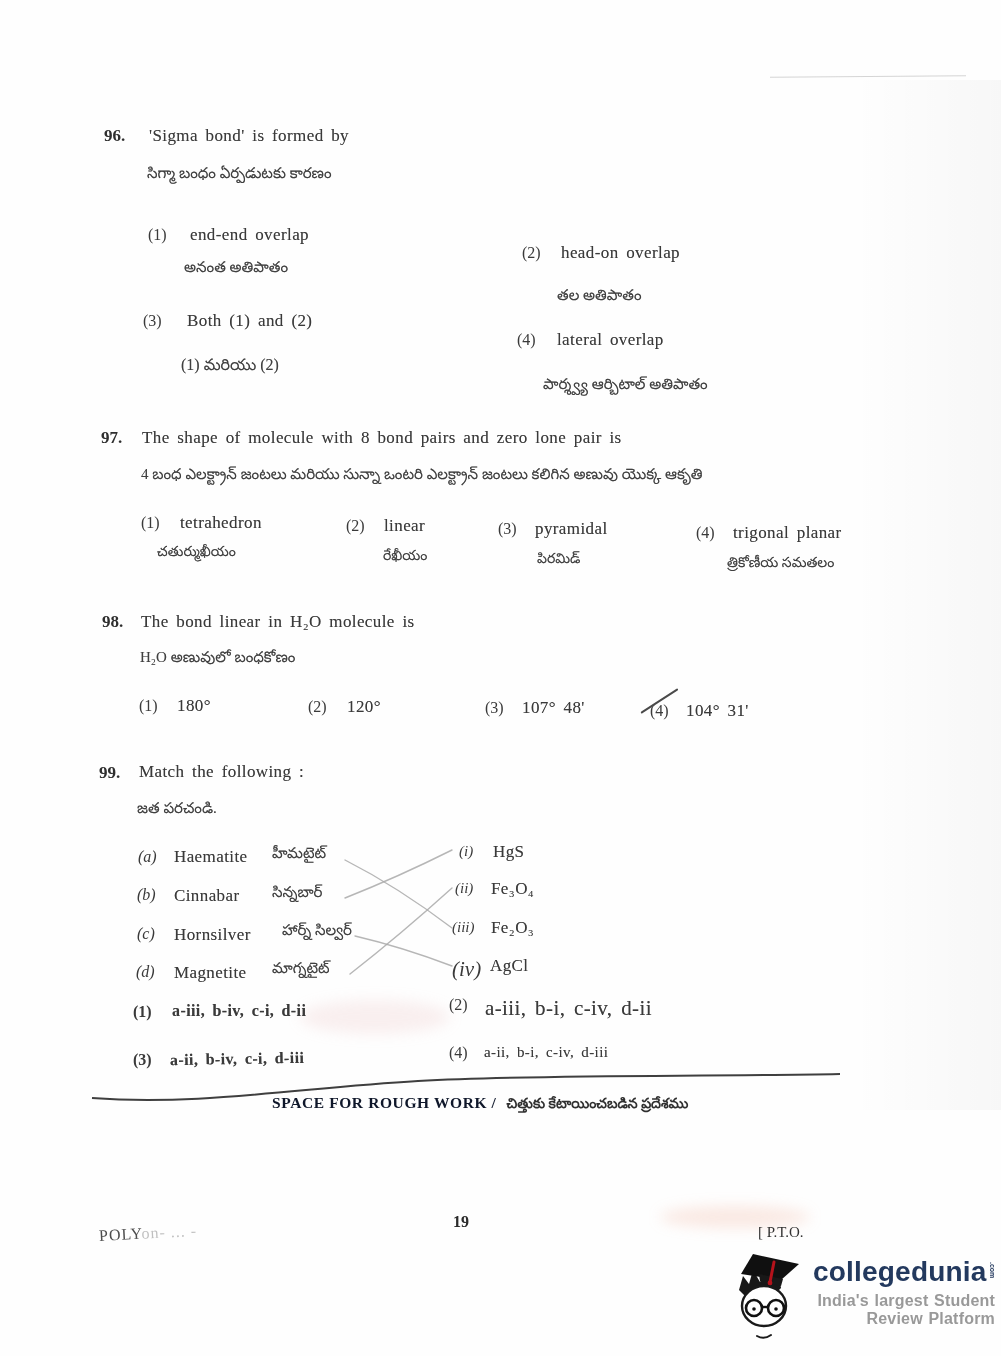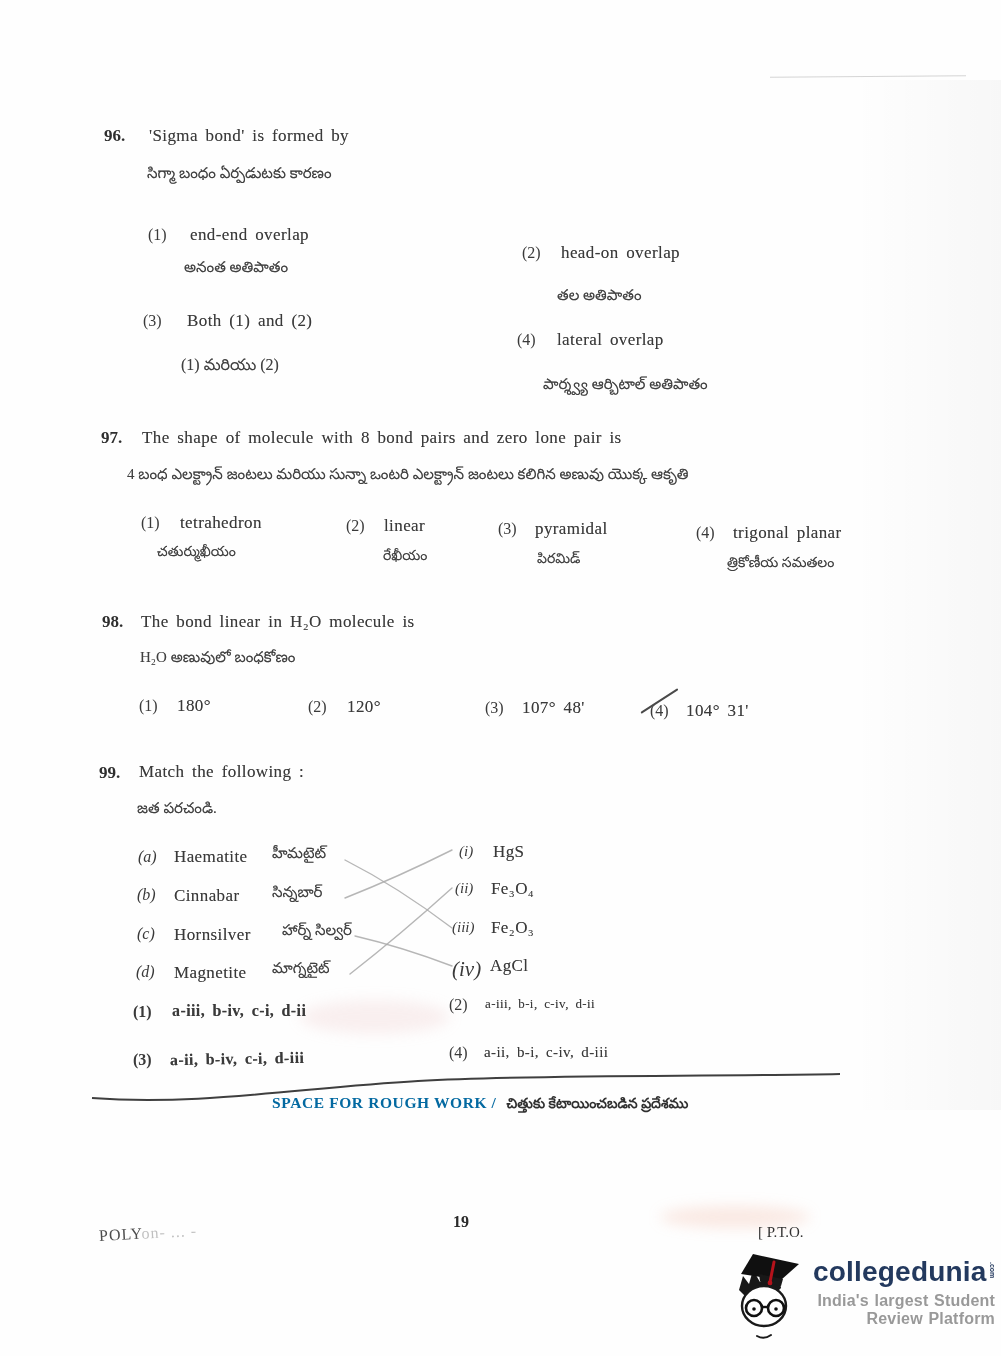--- a/index.html
+++ b/index.html
@@ -19,21 +19,21 @@
   .scan-line-top{position:absolute;left:770px;top:76px;width:196px;height:1px;
       background:#c3c3c3;transform:rotate(-.4deg);opacity:.7;}
   .smudge{position:absolute;border-radius:50%;filter:blur(7px);pointer-events:none;}
   .smudge.a{left:300px;top:1000px;width:150px;height:34px;background:rgba(225,160,160,.16);}
   .smudge.b{left:660px;top:1206px;width:150px;height:22px;background:rgba(235,150,120,.2);}
   
   .slash-mark{position:absolute;left:641px;top:712px;width:44px;height:2px;background:#4a4a4a;
       transform:rotate(-33deg);transform-origin:left center;border-radius:2px;}
   
   .rough-row{display:flex;gap:10px;align-items:baseline;}
-  .rough-en{font-weight:bold;font-size:15.5px;letter-spacing:.6px;color:#0369a1;}
+  .rough-en{font-weight:bold;font-size:15.5px;letter-spacing:.6px;color:#0f172a;}
   .rough-te{font-weight:bold;font-size:14px;color:#2f2f2f;}
   .pagenum{font-weight:bold;font-size:16px;color:#2b2b2b;}
   .pto{font-size:15px;color:#333;}
   .poly{font-size:16px;color:#4d4d4d;letter-spacing:1px;transform:rotate(-3deg);transform-origin:left center;}
   .poly .fade{opacity:.35;}
   
   .logo{position:absolute;left:733px;top:1250px;width:262px;height:100px;text-align:right;}
   .logo .mascot{position:absolute;left:0;top:2px;}
   .logo .wordrow{position:absolute;left:80px;top:8px;display:flex;align-items:flex-start;}
   .logo .brand{font-family:"Liberation Sans", sans-serif;font-weight:bold;font-size:28px;
@@ -69,21 +69,21 @@
   <div class="abs onum" style="left:143px;top:312px">(3)</div>
   <div class="abs en" style="left:187px;top:311px">Both (1) and (2)</div>
   <div class="abs te" style="left:181px;top:356px;font-size:16px">(1) మరియు (2)</div>
 
   <div class="abs onum" style="left:517px;top:331px">(4)</div>
   <div class="abs en" style="left:557px;top:330px">lateral overlap</div>
   <div class="abs te" style="left:543px;top:376px">పార్శ్వ్య ఆర్బిటాల్ అతిపాతం</div>
 
   <div class="abs qnum" style="left:101px;top:428px">97.</div>
   <div class="abs en" style="left:142px;top:428px">The shape of molecule with 8 bond pairs and zero lone pair is</div>
-  <div class="abs te" style="left:127px;top:466px">4 బంధ ఎలక్ట్రాన్ జంటలు మరియు సున్నా ఒంటరి ఎలక్ట్రాన్ జంటలు కలిగిన అణువు యొక్క ఆకృతి</div>
+  <div class="abs te" style="left:141px;top:466px">4 బంధ ఎలక్ట్రాన్ జంటలు మరియు సున్నా ఒంటరి ఎలక్ట్రాన్ జంటలు కలిగిన అణువు యొక్క ఆకృతి</div>
 
   <div class="abs onum" style="left:141px;top:514px">(1)</div>
   <div class="abs en" style="left:180px;top:513px">tetrahedron</div>
   <div class="abs te small-te" style="left:157px;top:544px">చతుర్ముఖీయం</div>
 
   <div class="abs onum" style="left:346px;top:517px">(2)</div>
   <div class="abs en" style="left:384px;top:516px">linear</div>
   <div class="abs te small-te" style="left:383px;top:548px">రేఖీయం</div>
 
   <div class="abs onum" style="left:498px;top:520px">(3)</div>
@@ -147,21 +147,21 @@
     <path d="M65,25 Q118,52 172,93" stroke="#a9a9a9" stroke-width="1.4" fill="none" stroke-linecap="round" opacity=".85"></path>
     <path d="M65,63 Q118,42 172,15" stroke="#a9a9a9" stroke-width="1.4" fill="none" stroke-linecap="round" opacity=".85"></path>
     <path d="M75,101 Q122,112 172,131" stroke="#a9a9a9" stroke-width="1.4" fill="none" stroke-linecap="round" opacity=".85"></path>
     <path d="M70,139 Q120,100 172,53" stroke="#a9a9a9" stroke-width="1.4" fill="none" stroke-linecap="round" opacity=".85"></path>
   </svg>
 
   <div class="abs onum bold" style="left:133px;top:1003px">(1)</div>
   <div class="abs en bold" style="left:172px;top:1002px;font-size:16px">a-iii, b-iv, c-i, d-ii</div>
 
   <div class="abs onum" style="left:449px;top:996px">(2)</div>
-  <div class="abs en" style="left:485px;top:996px;font-size:13px">a-iii, b-i, c-iv, d-ii</div>
+  <div class="abs en" style="left:485px;top:996px;font-size:21px">a-iii, b-i, c-iv, d-ii</div>
 
   <div class="abs onum bold" style="left:133px;top:1051px">(3)</div>
   <div class="abs en bold" style="left:170px;top:1050px;font-size:16px;transform:rotate(-1deg)">a-ii, b-iv, c-i, d-iii</div>
 
   <div class="abs onum" style="left:449px;top:1044px">(4)</div>
   <div class="abs en" style="left:484px;top:1044px;font-size:15px">a-ii, b-i, c-iv, d-iii</div>
 
   <svg class="abs" style="left:88px;top:1068px" width="760" height="40" viewBox="0 0 760 40">
     <path d="M4,30 C110,38 210,20 330,13 C460,6 610,9 752,6" stroke="#3f3f3f" stroke-width="2" fill="none"></path>
   </svg>

